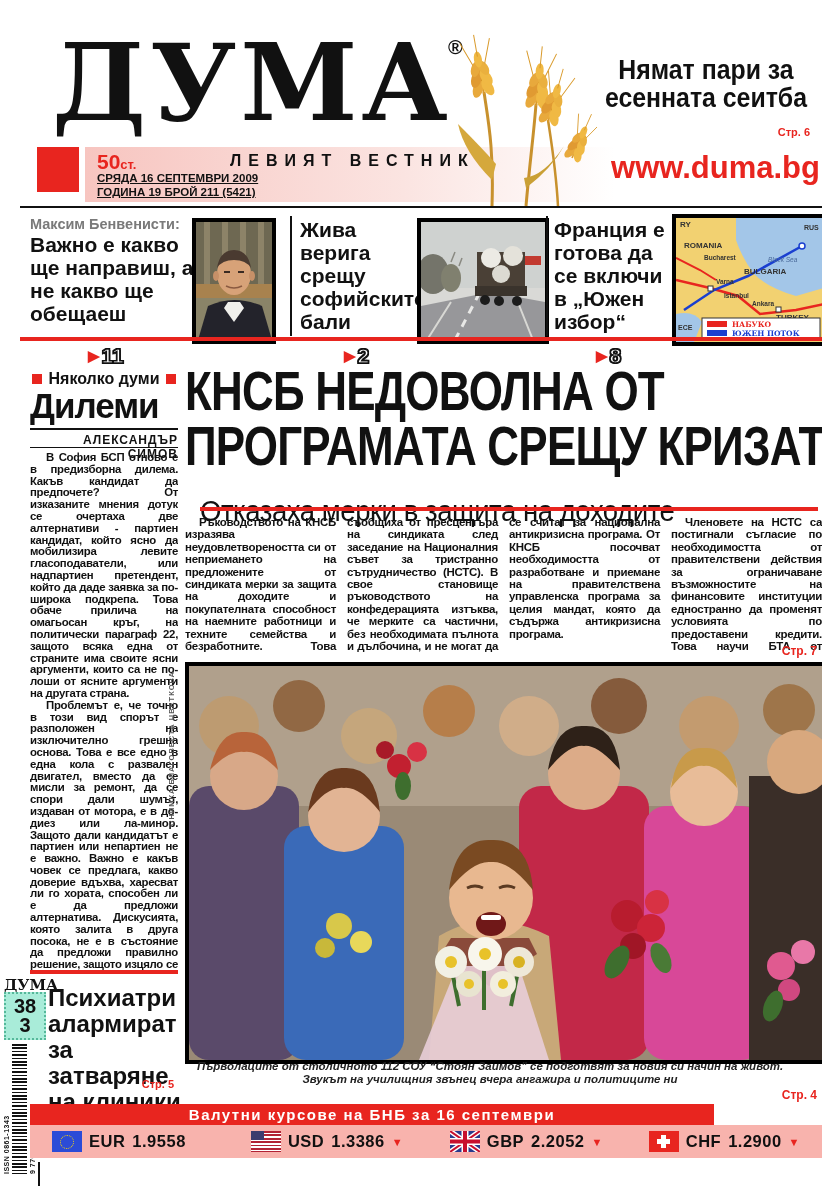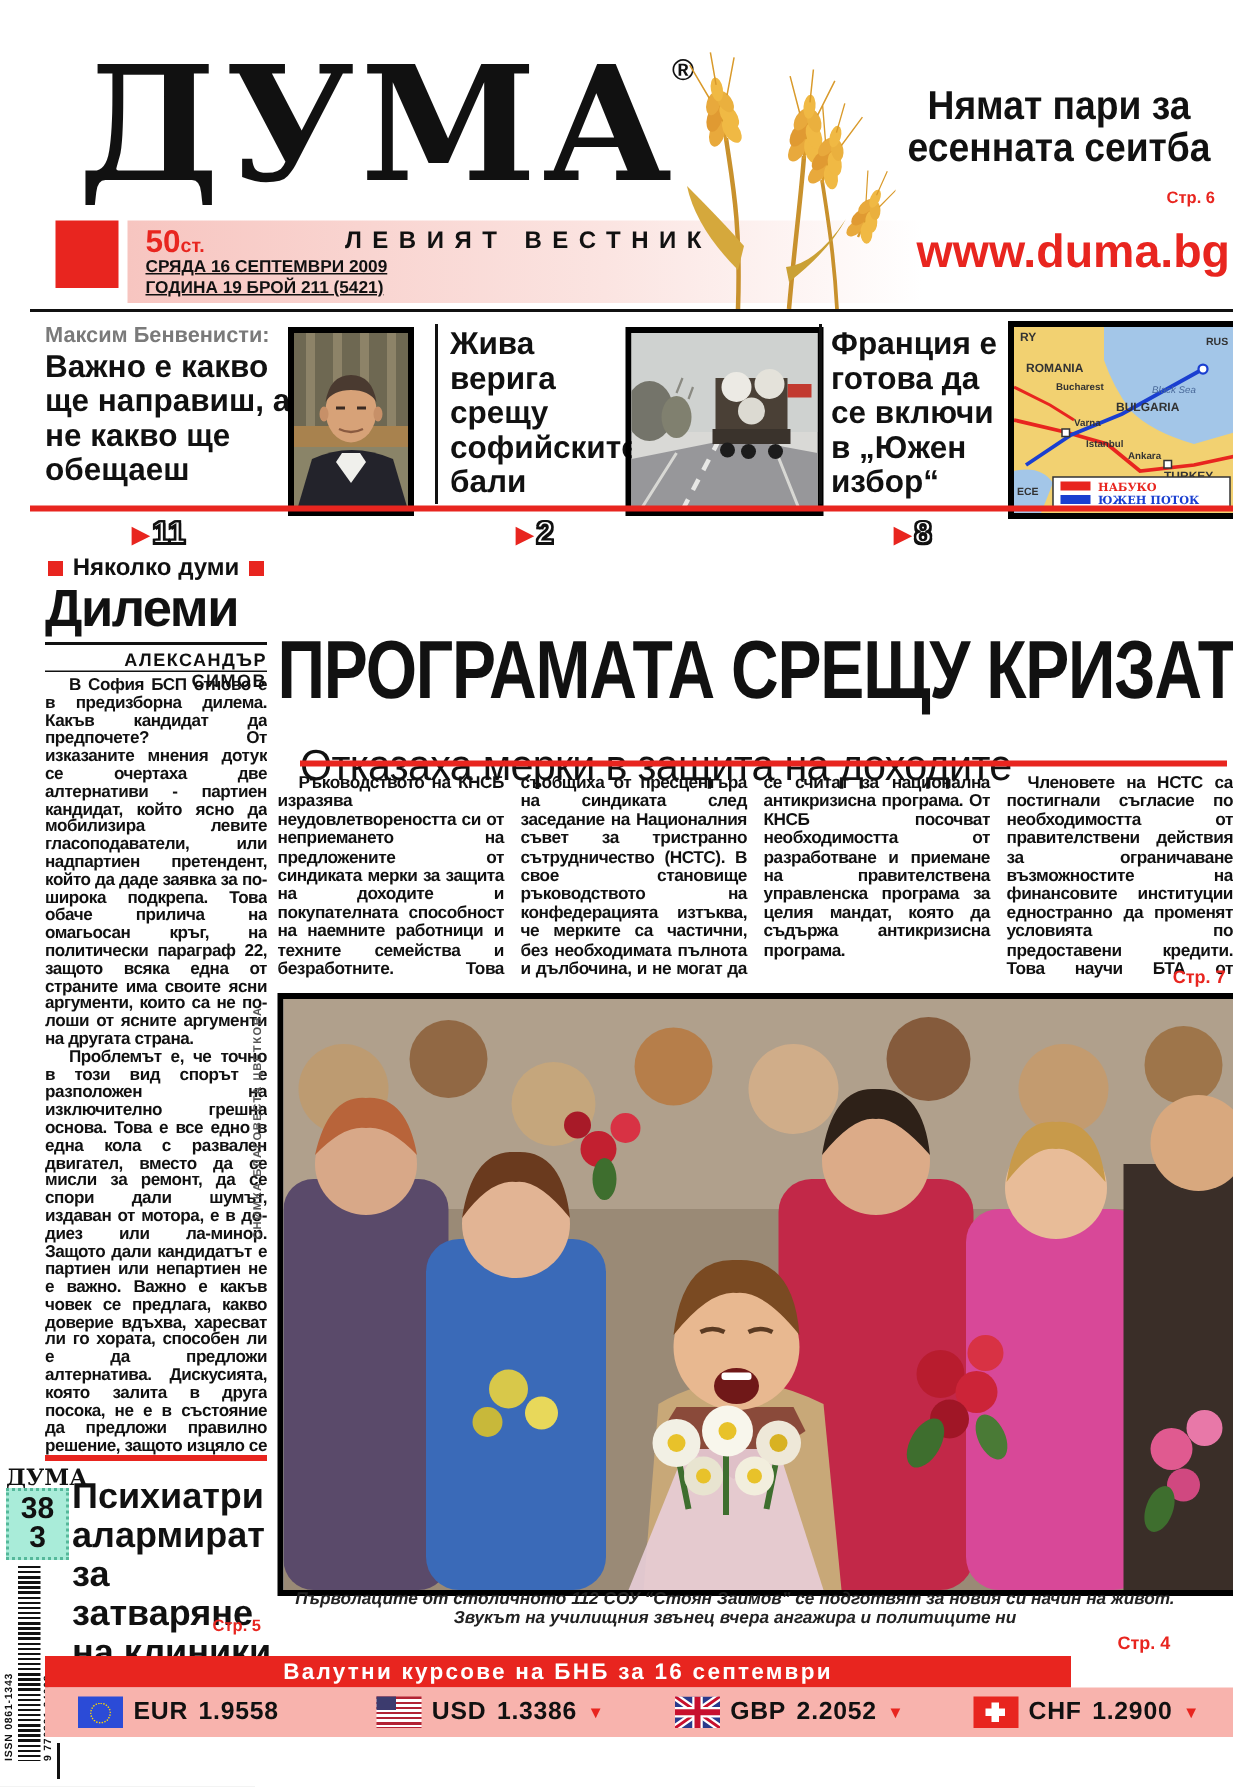--- a/index.html
+++ b/index.html
@@ -245,20 +245,23 @@
   <div class="abs blackrule" style="left:30px;top:428px;width:148px;height:2px;"></div>
   <div class="abs" id="op-author" style="left:30px;top:433px;width:148px;">АЛЕКСАНДЪР СИМОВ</div>
   <div class="abs blackrule" style="left:30px;top:447px;width:148px;height:1px;"></div>
   <div class="abs opbody" style="left:30px;top:452px;width:148px;height:522px;overflow:hidden;">
     <p>В София БСП отново е в предизборна дилема. Какъв кандидат да предпочете? От изказаните мнения дотук се очертаха две алтернативи - партиен кандидат, който ясно да мобилизира левите гласоподаватели, или надпартиен претендент, който да даде заявка за по-широка подкрепа. Това обаче прилича на омагьосан кръг, на политически параграф 22, защото всяка една от страните има своите ясни аргументи, които са не по-лоши от ясните аргументи на другата страна.</p>
     <p>Проблемът е, че точно в този вид спорът е разположен на изключително грешна основа. Това е все едно в една кола с развален двигател, вместо да се мисли за ремонт, да се спори дали шумът, издаван от мотора, е в до-диез или ла-минор. Защото дали кандидатът е партиен или непартиен не е важно. Важно е какъв човек се предлага, какво доверие вдъхва, харесват ли го хората, способен ли е да предложи алтернатива. Дискусията, която залита в друга посока, не е в състояние да предложи правилно решение, защото изцяло се отклоня от същината на темата. БСП има шанс за добро представяне на всеки избор, на който се яви. Защото предварително спечелени избори просто няма.</p>
 
   </div>
   <div class="abs redrule" style="left:30px;top:970px;width:148px;height:4px;"></div>
 
+  <div class="abs headline" style="left:185px;top:364px;">
+    <span class="cond">КНСБ НЕДОВОЛНА ОТ</span>
+  </div>
   <div class="abs headline" style="left:185px;top:419px;">
     <span class="cond">ПРОГРАМАТА СРЕЩУ КРИЗАТА</span>
   </div>
   <div class="abs" id="subhead" style="left:200px;top:475px;margin-top:20px;">
     <span class="cond" style="transform:scaleX(.95);">Отказаха мерки в защита на доходите</span>
   </div>
   <div class="abs redrule" style="left:200px;top:507px;width:618px;height:4px;"></div>
 
   <div class="abs" id="leadbody" style="left:185px;top:516px;width:637px;height:144px;overflow:hidden;">
     <p>Ръководството на КНСБ изразява неудовлетвореността си от неприемането на предложените от синдиката мерки за защита на доходите и покупателната способност на наемните работници и техните семейства и безработните. Това съобщиха от пресцентъра на синдиката след заседание на Националния съвет за тристранно сътрудничество (НСТС). В свое становище ръководството на конфедерацията изтъква, че мерките са частични, без необходимата пълнота и дълбочина, и не могат да се считат за национална антикризисна програма. От КНСБ посочват необходимостта от разработване и приемане на правителствена управленска програма за целия мандат, която да съдържа антикризисна програма.</p>
@@ -339,21 +342,21 @@
         <circle cx="600" cy="324" r="11" fill="#d04880"></circle>
         <ellipse cx="584" cy="340" rx="9" ry="16" fill="#3e6e2e" transform="rotate(20 584 340)"></ellipse>
       </g>
       <circle cx="150" cy="260" r="13" fill="#d8c84a"></circle>
         <circle cx="172" cy="276" r="11" fill="#e8d85a"></circle>
       <circle cx="136" cy="282" r="10" fill="#c8b83a"></circle>
     </svg>
   </div>
 
   <div class="abs" id="caption" style="left:190px;top:1060px;width:600px;">Първолаците от столичното 112 СОУ “Стоян Заимов” се подготвят за новия си начин на живот. Звукът на училищния звънец вчера ангажира и политиците ни</div>
-  <div class="abs pageref" style="left:745px;top:1088px;width:72px;font-size:12px;">Стр. 4</div>
+  <div class="abs pageref" style="left:745px;top:1088px;width:72px;text-align:right;font-size:12px;">Стр. 4</div>
 
   <div class="abs" id="badge-logo" style="left:4px;top:976px;">ДУМА</div>
   <div class="abs" id="badge-box" style="left:4px;top:992px;">
     <span>38</span>
     <span>3</span>
   </div>
   <div class="abs" style="left:48px;top:985px;width:134px;">
     <span id="sec-title" style="width:140px;">Психиатри алармират за затваряне на клиники</span>
   </div>
   <div class="abs pageref" style="left:48px;top:1078px;width:126px;text-align:right;">Стр. 5</div>

